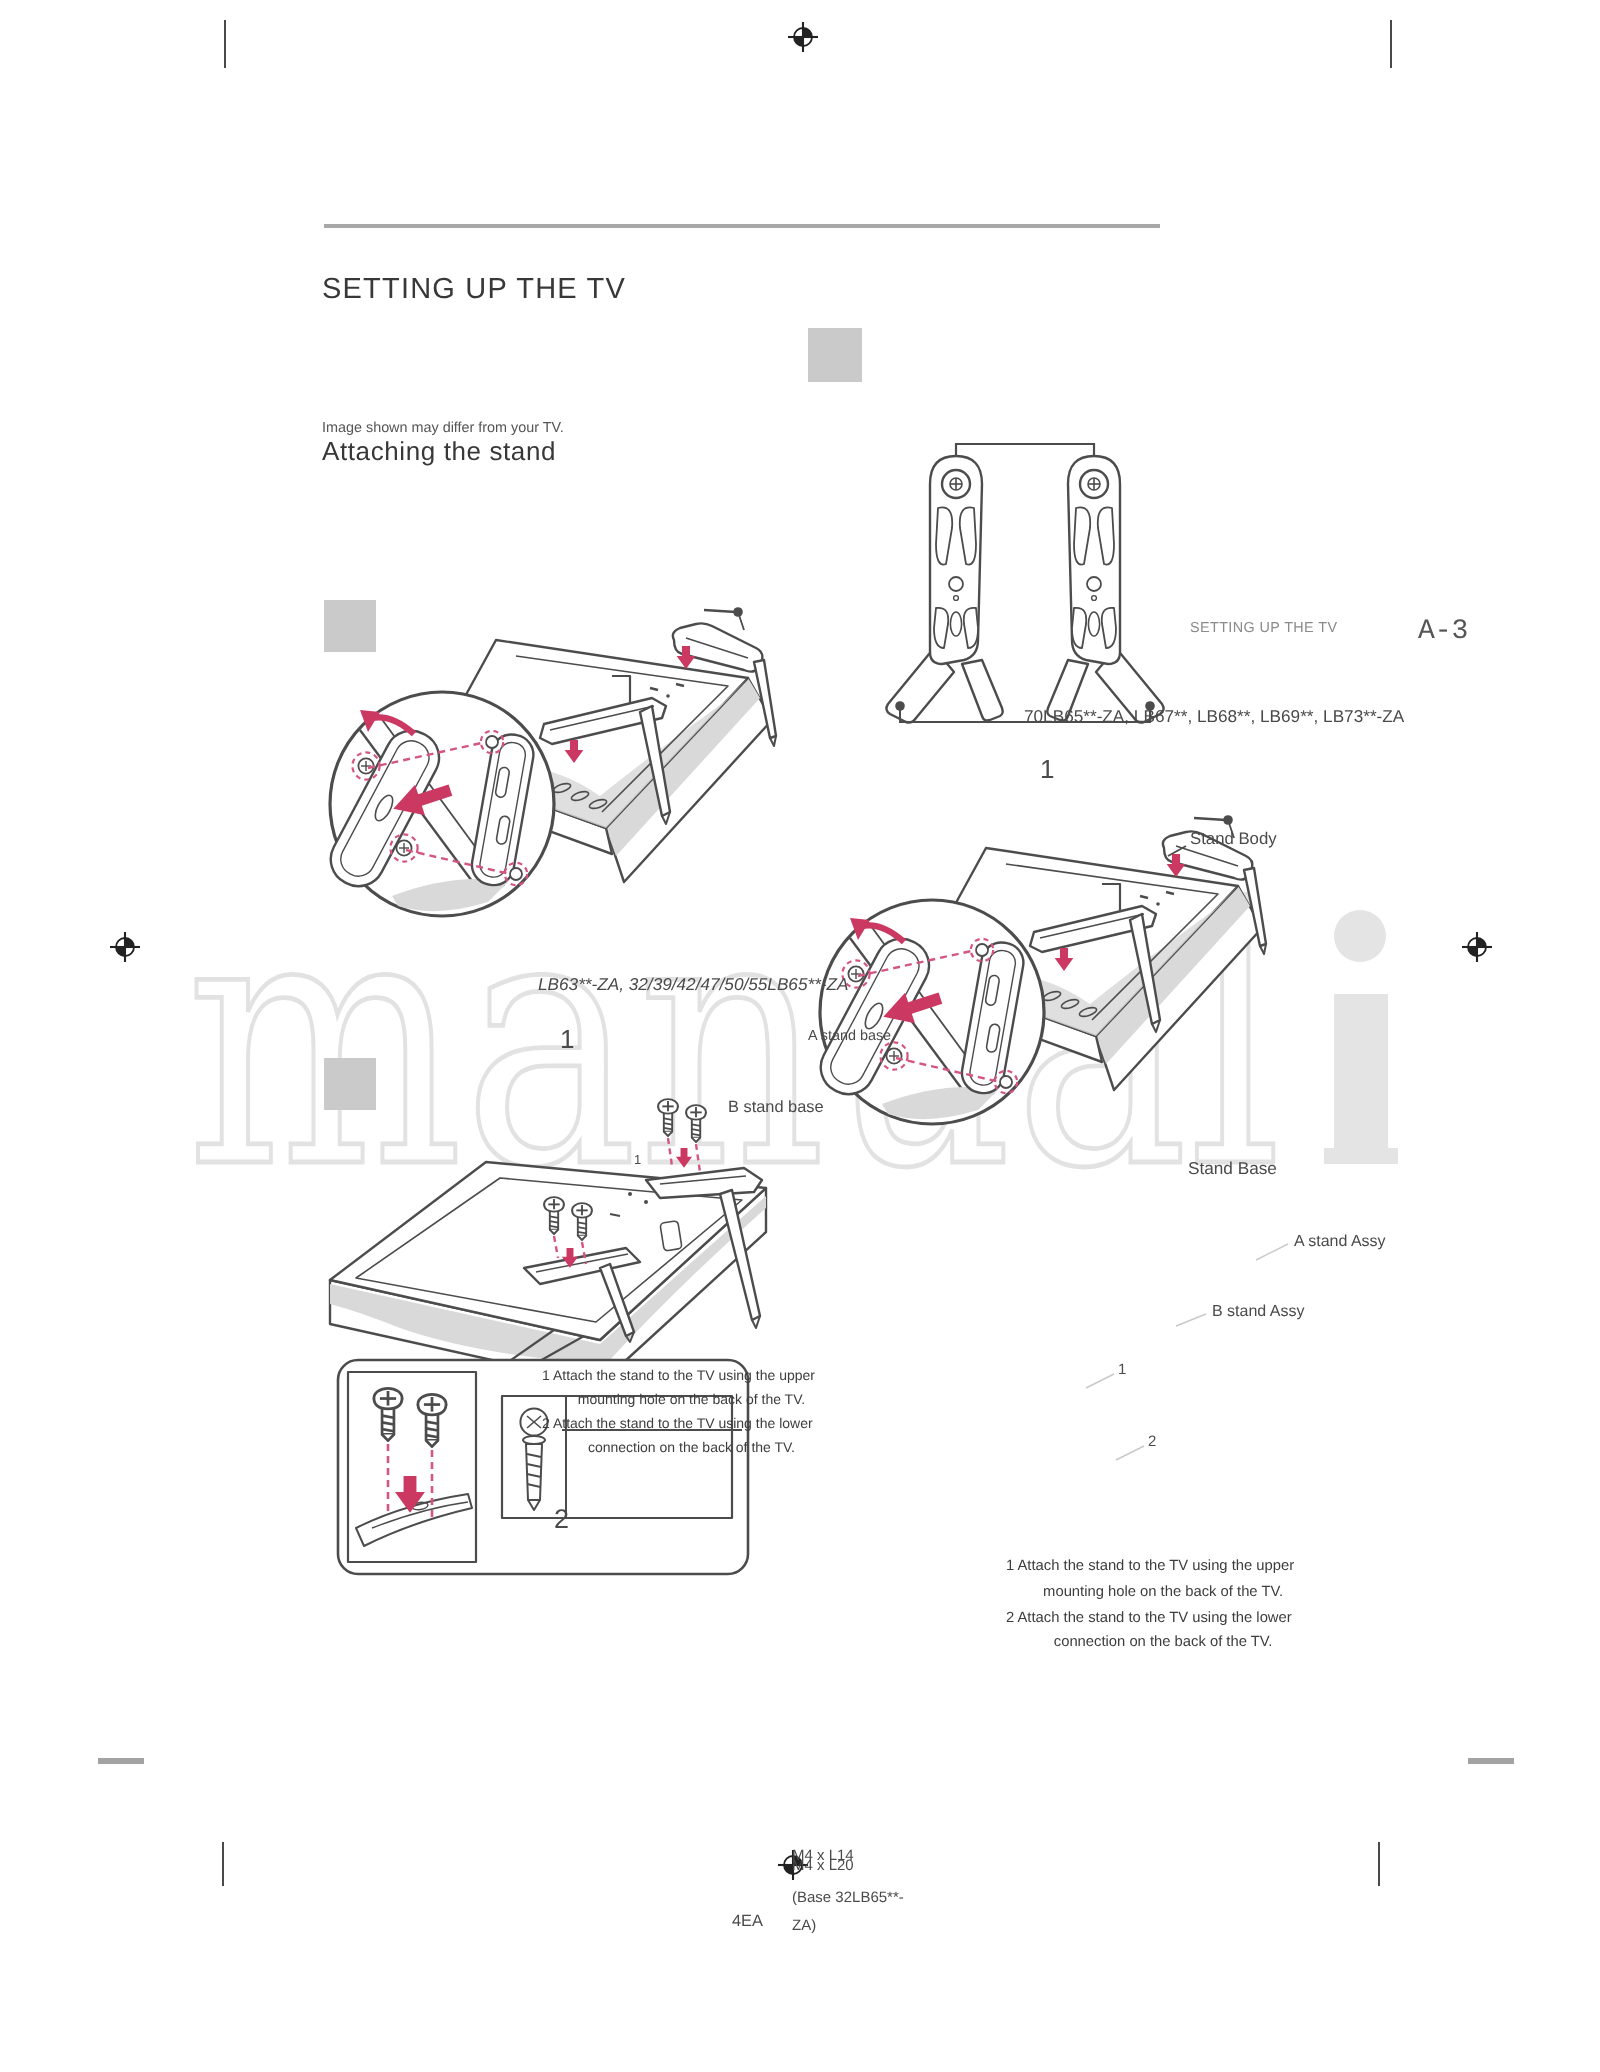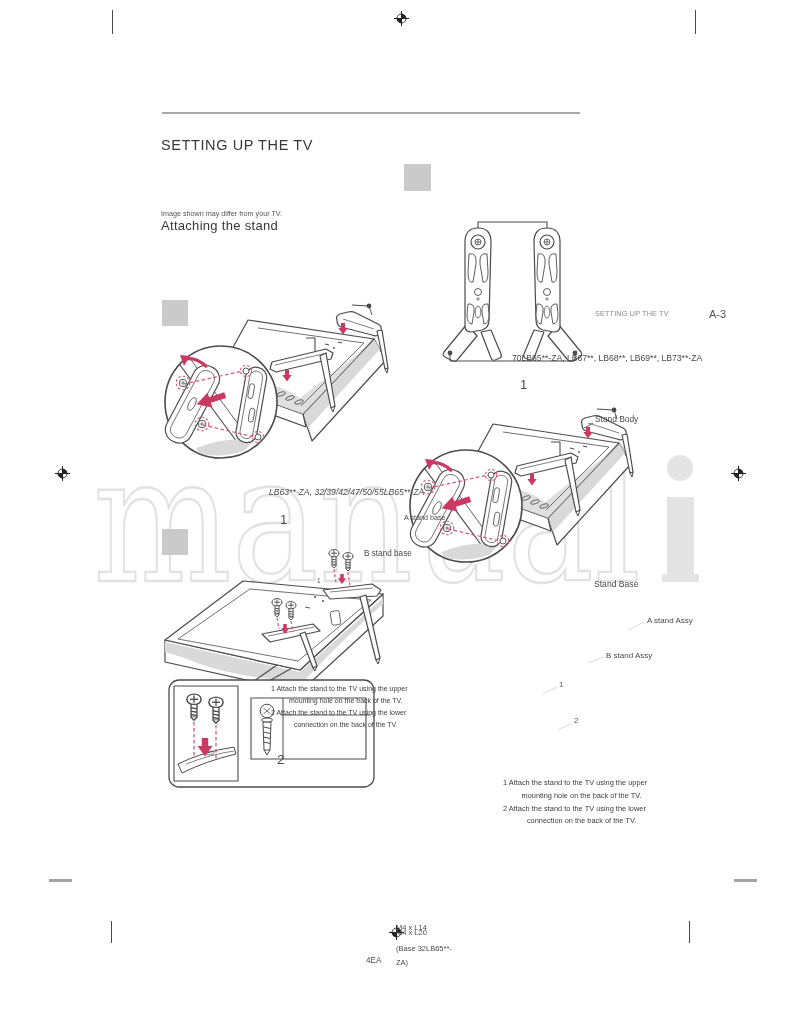--- a/index.html
+++ b/index.html
@@ -272,21 +272,21 @@
       <line x1="557" y1="687" x2="543" y2="694"></line>
       <line x1="572" y1="723" x2="558" y2="730"></line>
     </g>
   </svg>
 
   <div class="lbl" style="left:161px;top:137px;font-size:14.5px;letter-spacing:0.6px;color:#383838;">SETTING UP THE TV</div>
   <div class="lbl" style="left:161px;top:198px;font-size:7.2px;color:#555;margin-top:12px;">Image shown may differ from your TV.</div>
   <div class="lbl" style="left:161px;top:219px;font-size:13px;letter-spacing:0.3px;color:#383838;">Attaching the stand</div>
 
   <div class="lbl" style="left:595px;top:310px;font-size:7.2px;letter-spacing:0.2px;color:#8a8a8a;">SETTING UP THE TV</div>
-  <div class="lbl" style="left:709px;top:308px;font-size:11px;color:#555;">A-3</div>
+  <div class="lbl" style="left:709px;top:308px;font-size:14px;color:#555;font-family:Liberation Mono, monospace;">A-3</div>
 
   <div class="lbl" style="left:512px;top:354px;font-size:8.6px;">70LB65**-ZA, LB67**, LB68**, LB69**, LB73**-ZA</div>
   <div class="lbl" style="left:520px;top:378px;font-size:13px;">1</div>
 
   <div class="lbl" style="left:595px;top:415px;font-size:8.4px;">Stand Body</div>
   <div class="lbl" style="left:269px;top:488px;font-size:8.6px;font-style:italic;">LB63**-ZA, 32/39/42/47/50/55LB65**-ZA</div>
   <div class="lbl" style="left:280px;top:513px;font-size:13px;">1</div>
   <div class="lbl" style="left:404px;top:514px;font-size:7.2px;">A stand base</div>
   <div class="lbl" style="left:364px;top:549px;font-size:8.2px;">B stand base</div>
 

